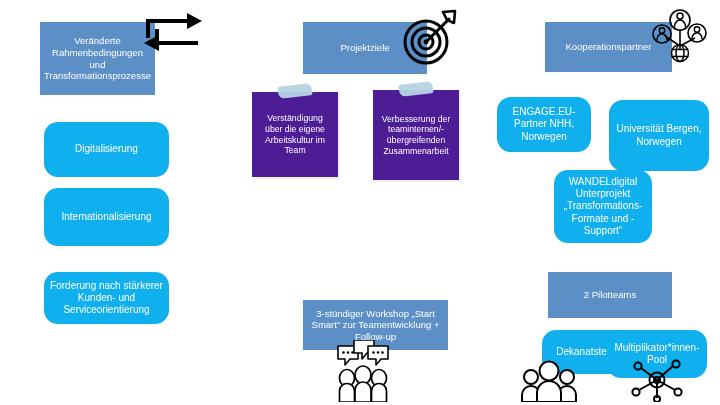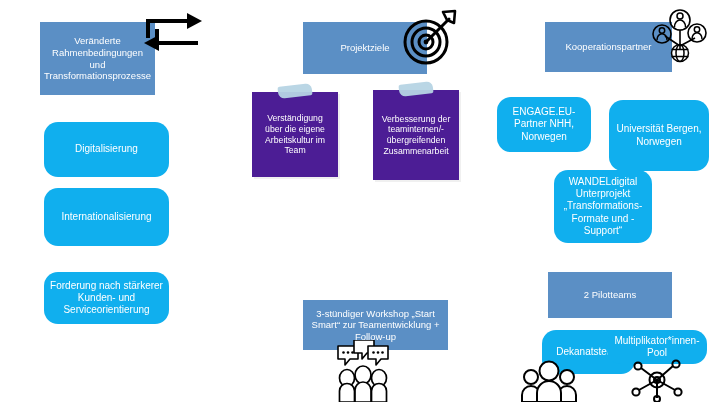--- a/index.html
+++ b/index.html
@@ -212,21 +212,21 @@
         <circle cx="11" cy="19" r="7"></circle>
         <path d="M2 44 v-7 a9 9 0 0 1 18 0 v7 z"></path>
         <circle cx="47" cy="19" r="7"></circle>
         <path d="M38 44 v-7 a9 9 0 0 1 18 0 v7 z"></path>
         <circle cx="29" cy="13" r="9.5"></circle>
         <path d="M17 44 v-9 a12 12 0 0 1 24 0 v9 z"></path>
       </g>
     </svg>
   </div>
 
-  <div class="node pill" style="left:607px; top:330px; width:100px; height:34px;">
+  <div class="node pill" style="left:607px; top:330px; width:100px; height:48px;">
     <span>Multiplikator*innen-Pool</span>
   </div>
 
   <div class="icon" style="left:629px; top:358px; width:56px; height:44px;">
     <svg width="56" height="44" viewBox="0 0 56 44">
       <g fill="none" stroke="#000000" stroke-width="2">
         <path d="M28 22 L12 10 M28 22 L44 8 M28 22 L10 32 M28 22 L46 32 M28 22 L28 40"></path>
         <circle cx="28" cy="22" r="7.5"></circle>
         <circle cx="28" cy="22" r="3"></circle>
         <circle cx="9" cy="8" r="3.6"></circle>

